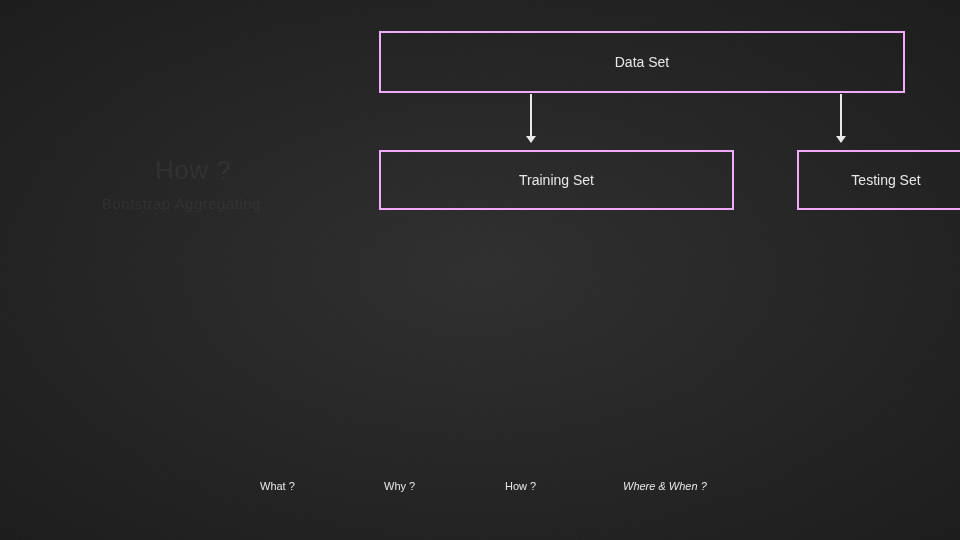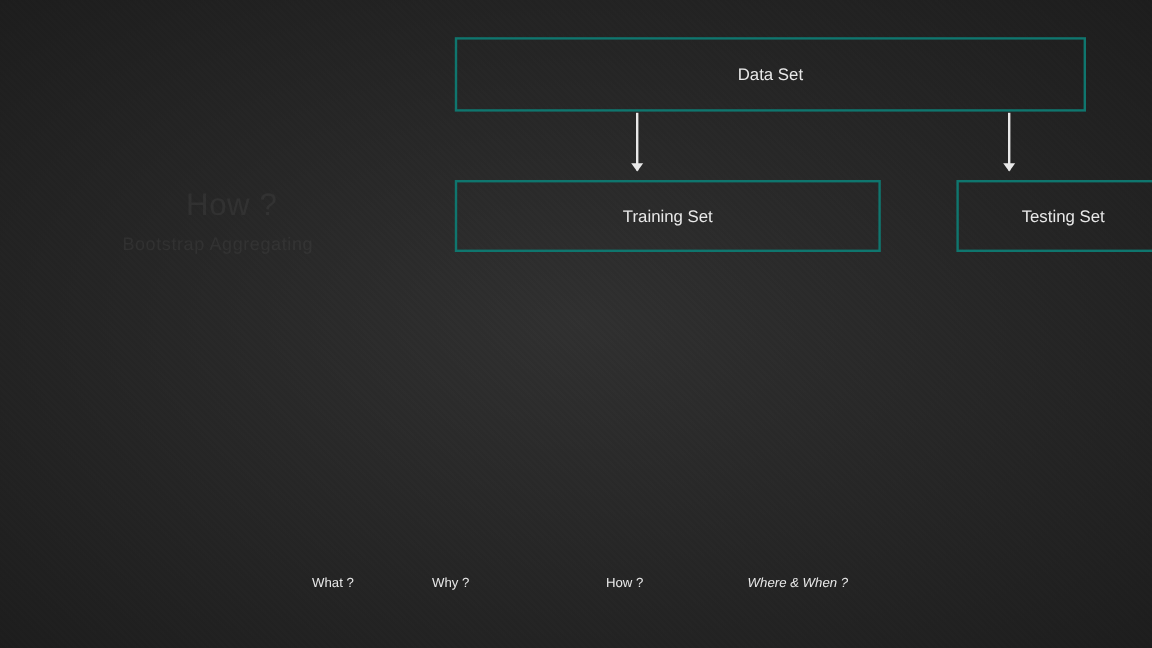--- a/index.html
+++ b/index.html
@@ -10,21 +10,21 @@
     background-image:
       radial-gradient(ellipse at center, rgba(60,60,60,0.3) 0%, rgba(20,20,20,0.6) 100%),
       repeating-linear-gradient(45deg, rgba(255,255,255,0.01) 0px, rgba(255,255,255,0.01) 2px, transparent 2px, transparent 4px);
     font-family: Arial, Helvetica, sans-serif;
     color: #e8e8e8;
     position: relative;
     overflow: hidden;
   }
   .box {
     position: absolute;
-    border: 2px solid #0f766e;
+    border: 2px solid #f0abfc;
     display: flex;
     align-items: center;
     justify-content: center;
     font-size: 14px;
     color: #e8e8e8;
     background: transparent;
   }
   .ghost-heading {
     position: absolute;
     font-size: 26px;
@@ -85,21 +85,21 @@
 </div>
 
 <div class="ghost-sub" style="left:102px; top:195px;">
   <span>Bootstrap Aggregating</span>
 </div>
 
 <div class="nav-item" style="left:236px; top:480px;margin-left:24px;">
   <span>What ?</span>
 </div>
 
-<div class="nav-item" style="left:360px; top:480px;">
+<div class="nav-item" style="left:384px; top:480px;">
   <span>Why ?</span>
 </div>
 
 <div class="nav-item" style="left:505px; top:480px;">
   <span>How ?</span>
 </div>
 
 <div class="nav-item" style="left:623px; top:480px;font-style:italic;">
   <span>Where &amp; When ?</span>
 </div>

